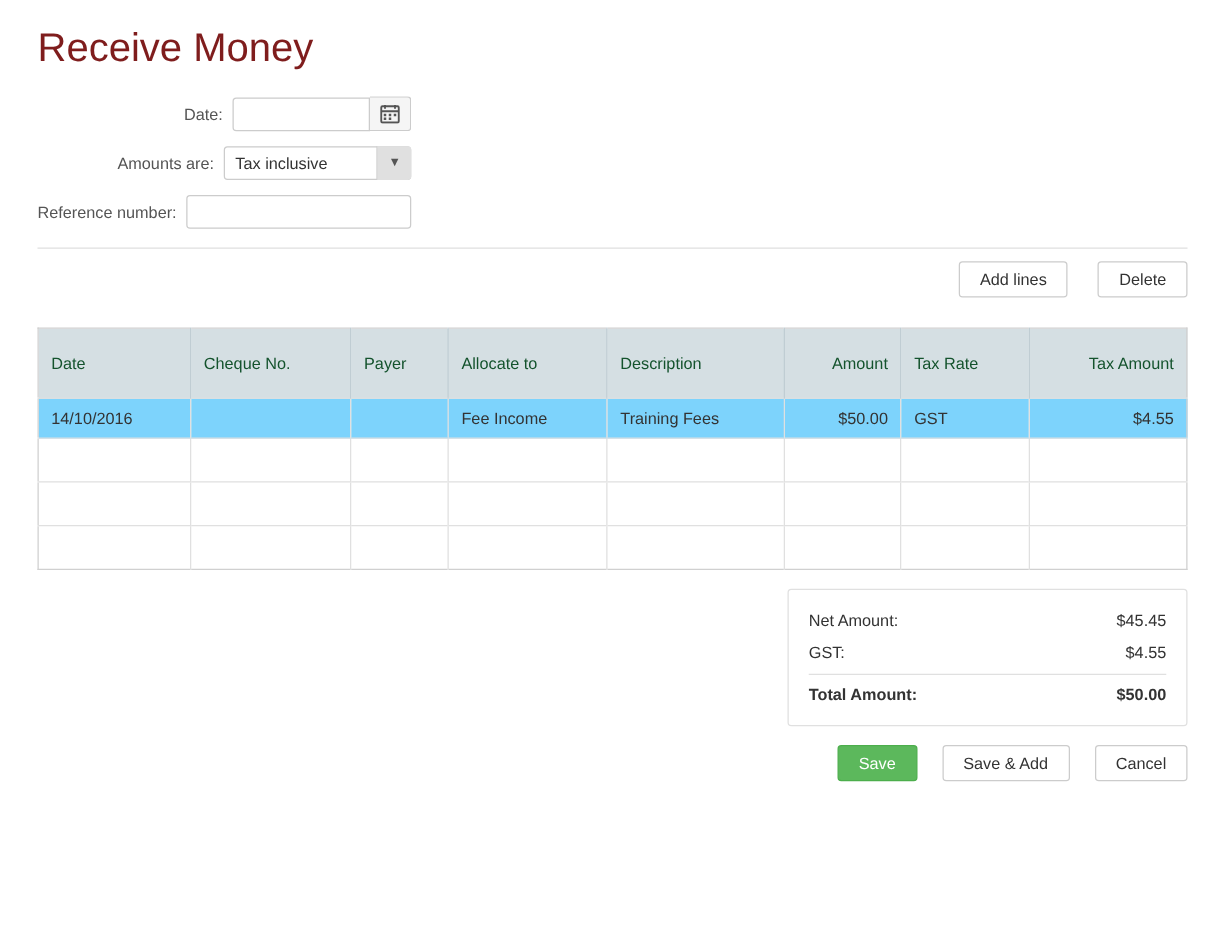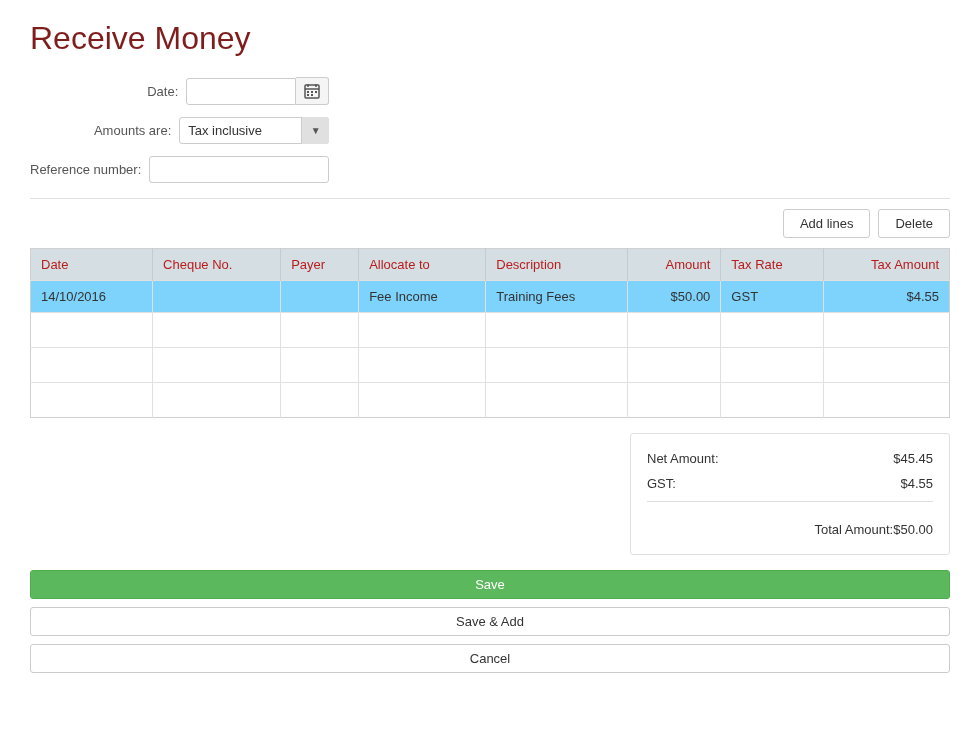--- a/index.html
+++ b/index.html
@@ -120,22 +120,22 @@
       fill: #555;
     }
     .divider {
       border: none;
       border-top: 1px solid #e0e0e0;
       margin: 10px 0;
     }
     .toolbar {
       display: flex;
       justify-content: flex-end;
-      gap: 8px;
-      margin-bottom: 10px;
+      gap: 24px;
+      margin-bottom: 24px;
     }
     .btn {
       padding: 6px 16px;
       border-radius: 3px;
       font-size: 13px;
       cursor: pointer;
       border: 1px solid #ccc;
       background: #fff;
       color: #333;
     }
@@ -146,24 +146,24 @@
     }
     table {
       width: 100%;
       border-collapse: collapse;
       border: 1px solid #d0d0d0;
     }
     thead tr {
       background: #d5dfe3;
     }
     thead th {
-      padding: 8px 10px;
+      padding: 20px 10px;
       text-align: left;
       font-weight: normal;
-      color: #b91c1c;
+      color: #14532d;
       border-right: 1px solid #c0cdd3;
       white-space: nowrap;
     }
     thead th:last-child {
       border-right: none;
     }
     thead th.right {
       text-align: right;
     }
     tbody tr {
@@ -199,30 +199,28 @@
     }
     .summary-row {
       display: flex;
       justify-content: space-between;
       padding: 5px 0;
       font-size: 13px;
     }
     .summary-row.total {
       border-top: 1px solid #e0e0e0;
       margin-top: 5px;
-      padding-top: 20px;
-      font-weight: normal;
+      padding-top: 8px;
+      font-weight: bold;
+    }
+    .action-buttons {
+      display: flex;
       justify-content: flex-end;
-    }
-    .action-buttons {
-      display: flex;
-      justify-content: flex-end;
-      gap: 8px;
+      gap: 20px;
       margin-top: 15px;
-      flex-direction: column;
     }
     .empty-row td {
       height: 35px;
     }
   </style>
 </head>
 <body>
 
 <div class="page">
   <h1>Receive Money</h1>

